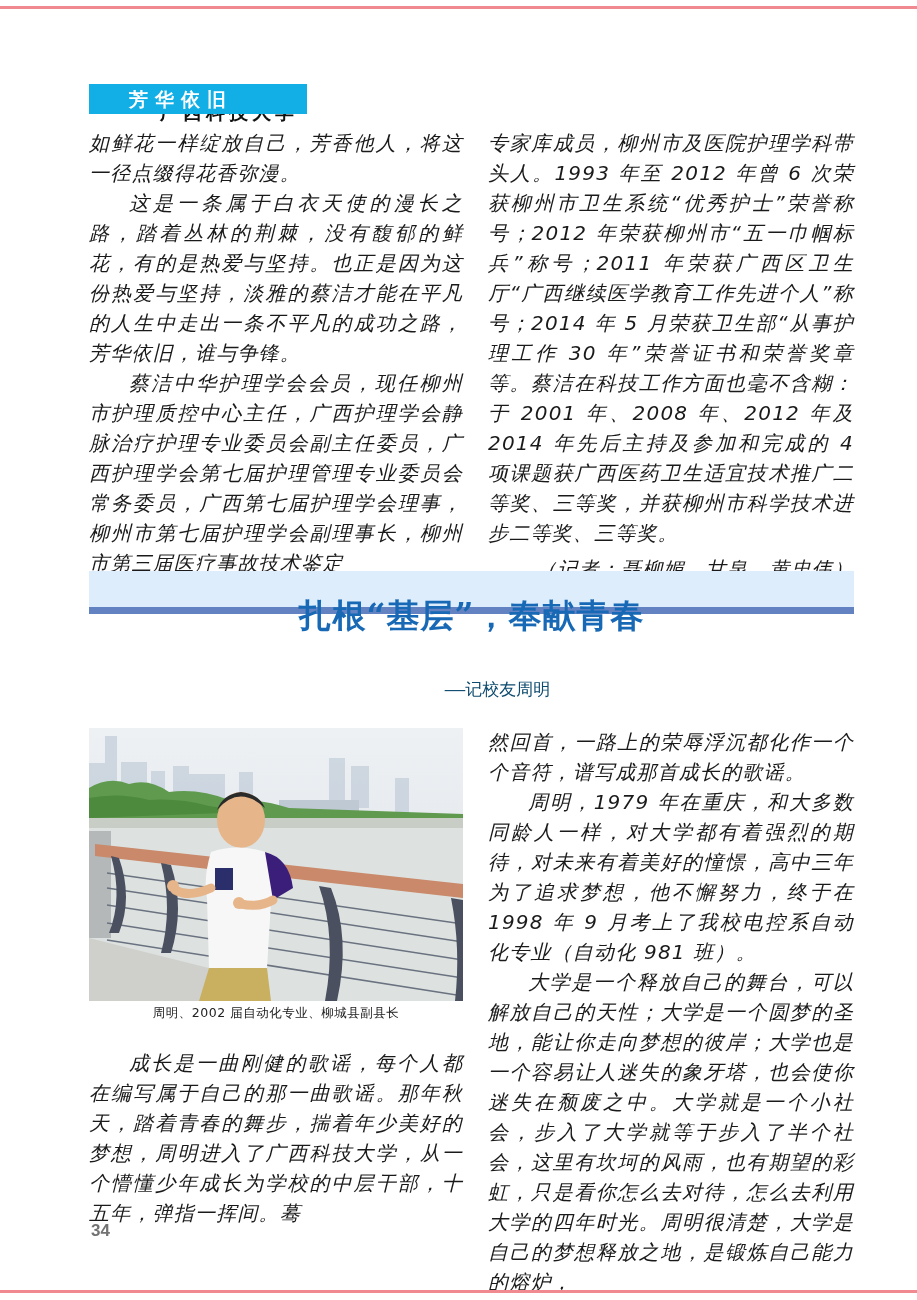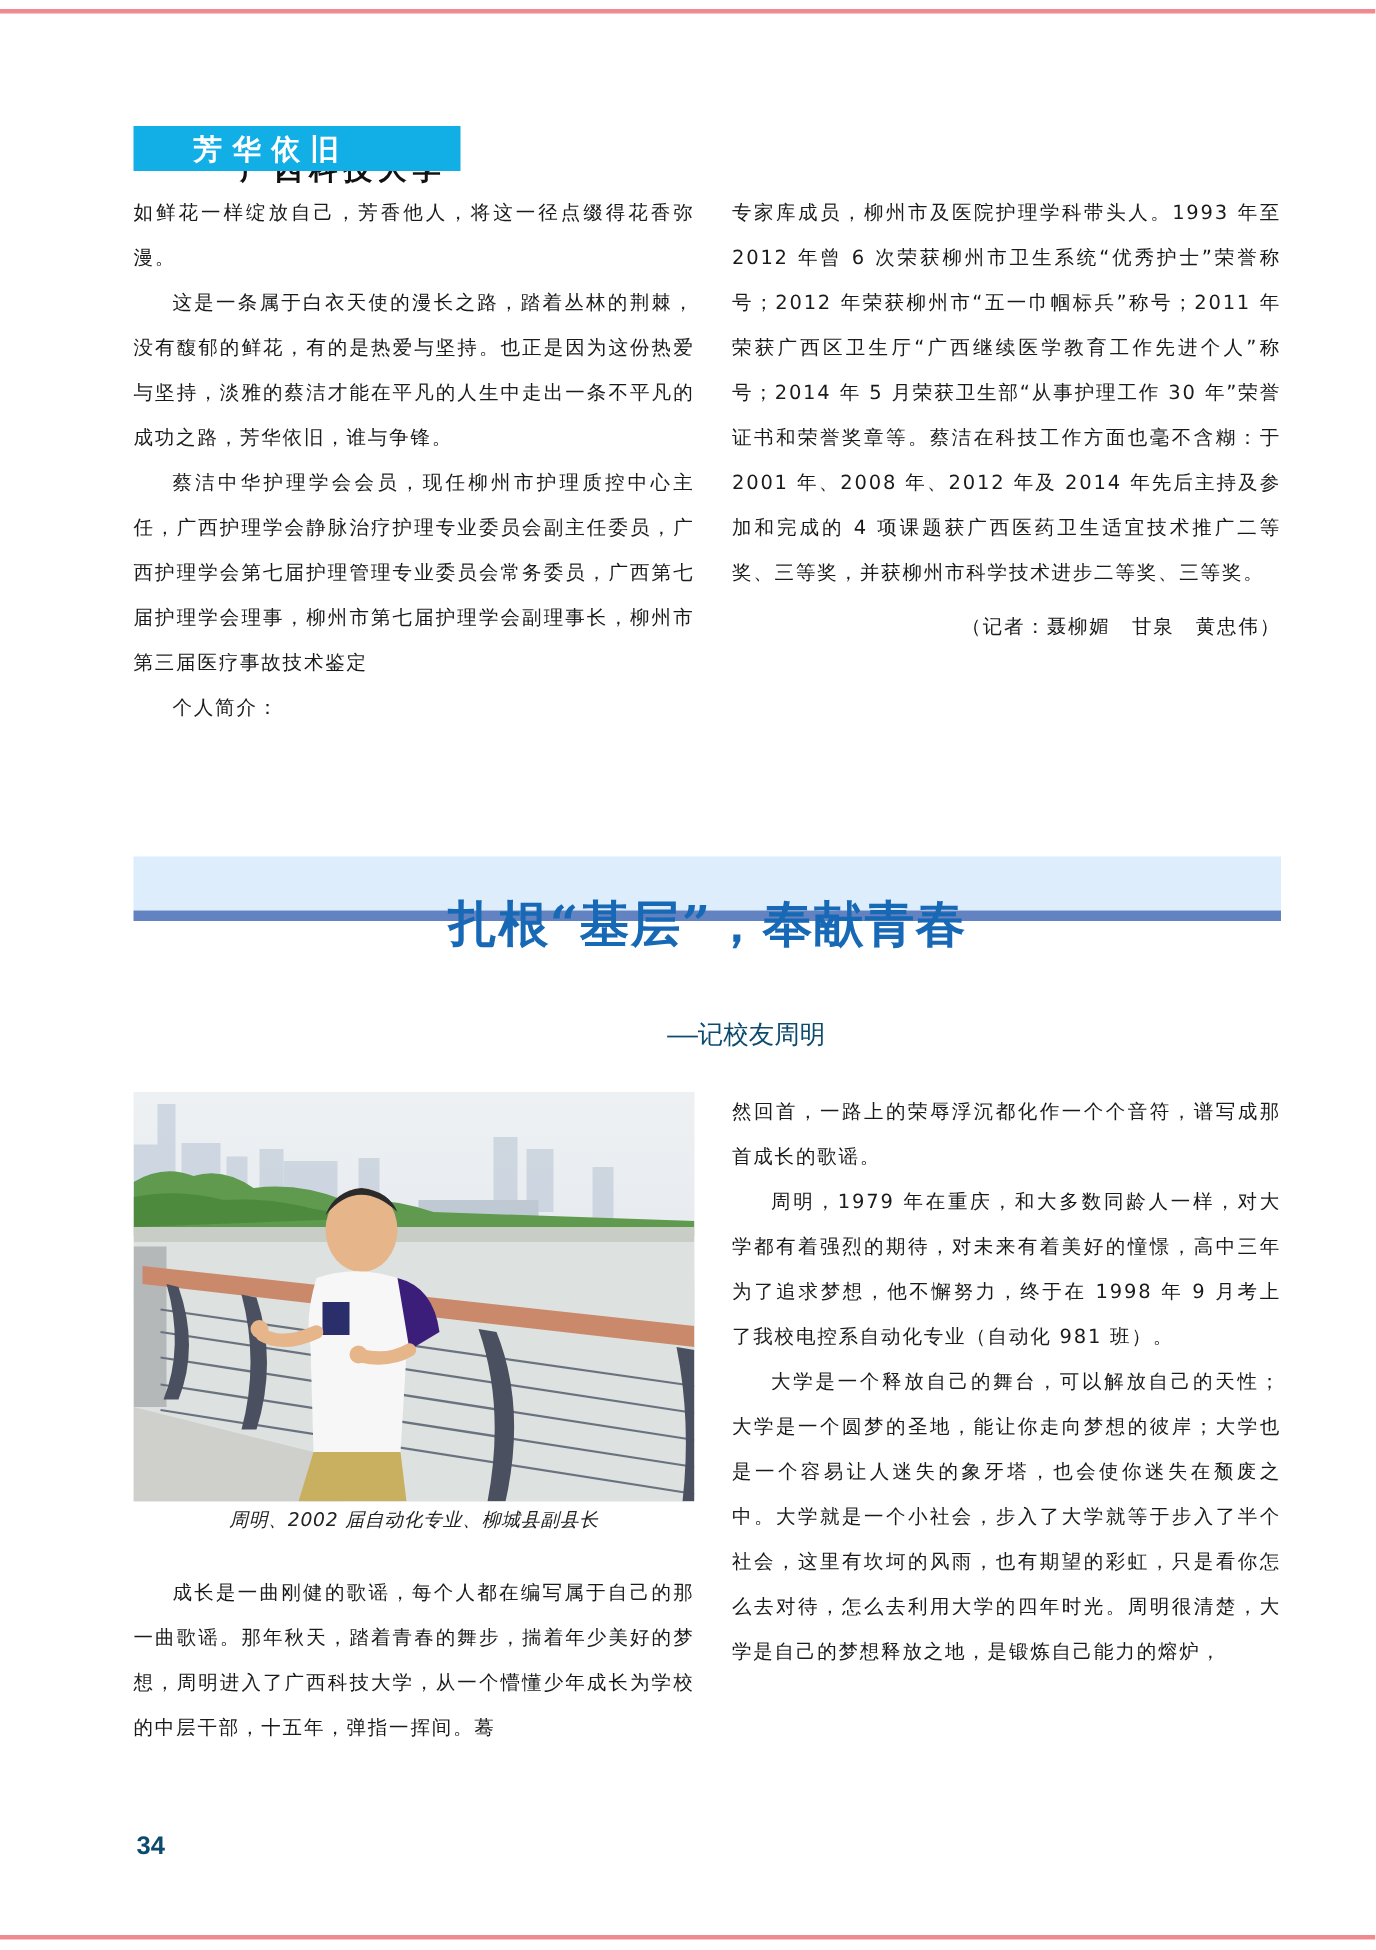--- a/index.html
+++ b/index.html
@@ -33,25 +33,26 @@
     .column-bar {
       position: absolute; left: 89px; top: 84px; width: 218px; height: 30px;
       background: #12aee6;
     }
     .column-bar span {
       position: absolute; left: 40px; top: 3px;
       font-size: 19px; font-weight: bold; letter-spacing: 7px; color: #ffffff;
     }
     .col {
       position: absolute;
-      font-size: 13px;
+      font-size: 20px;
       line-height: 30px;
       text-align: justify;
       text-justify: inter-character;
       letter-spacing: 1.2px;
+      font-style: italic;
     }
     .col p {
       margin: 0;
     }
     .col p.indent {
       text-indent: 2em;
     }
     .col p.right {
       text-align: right;
       padding-top: 6px;
@@ -80,27 +81,27 @@
       font-family: Liberation Mono, monospace;
     }
     .photo {
       position: absolute; left: 89px; top: 728px; width: 374px; height: 273px;
       overflow: hidden;
       background: linear-gradient(#eef1f4 0%, #e6eaee 40%, #d9dee2 48%, #dfe4e5 100%);
     }
     .photo svg { display: block; }
     .caption {
       position: absolute; left: 89px; top: 1005px; width: 374px;
-      text-align: center; font-size: 12.5px; color: #222; letter-spacing: 0.5px; font-style: italic;
+      text-align: center; font-size: 12.5px; color: #222; letter-spacing: 0.5px;
     }
     .col-c { left: 89px; top: 1048px; width: 374px; }
     .col-d { left: 488px; top: 727px; width: 366px; }
     .page-number {
       position: absolute; left: 91px; top: 1221px;
-      font-size: 17px; font-weight: bold; color: #0c4a6e;
+      font-size: 17px; font-weight: bold; color: #737373;
       font-family: "Liberation Sans", sans-serif;
     }
   </style>
 </head>
 <body>
 
 <div class="rule-top"></div>
 
 <div class="school-name">广西科技大学</div>
 <div class="column-bar">

